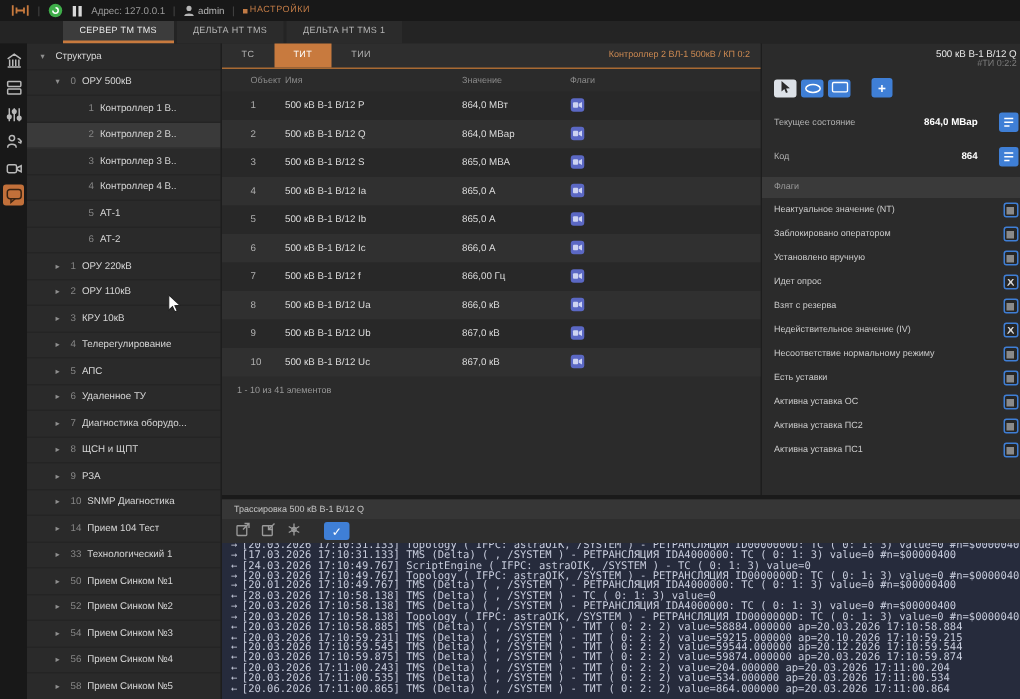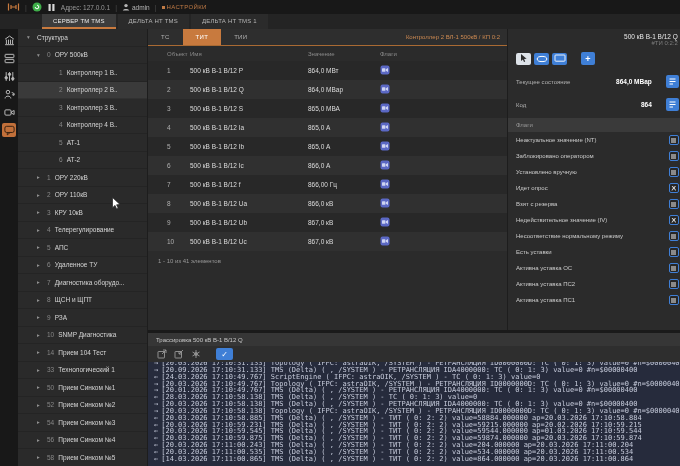--- a/index.html
+++ b/index.html
@@ -633,34 +633,34 @@
           <svg width="10" height="10" viewBox="0 0 10 10" fill="none" stroke-width="0.9">
               <path d="M5 1v8M1.5 3l7 4M8.5 3l-7 4"></path>
               <circle cx="5" cy="5" r="1.4"></circle>
             </svg>
         </span>
         <span class="t-check">✓</span>
       </div>
       <div class="console">
 
       <div class="cline partial"><span class="dir">→</span><span>[20.03.2026 17:10:31.133] Topology ( IFPC: astraOIK, /SYSTEM ) - РЕТРАНСЛЯЦИЯ ID0000000D: ТС ( 0: 1: 3) value=0 #n=$00000400</span></div>
-          <div class="cline"><span class="dir">→</span><span>[20.09.2026 17:10:31.133] TMS (Delta) ( , /SYSTEM ) - РЕТРАНСЛЯЦИЯ IDA4000000: ТС ( 0: 1: 3) value=0 #n=$00000400</span></div>
+          <div class="cline"><span class="dir">→</span><span>[17.03.2026 17:10:31.133] TMS (Delta) ( , /SYSTEM ) - РЕТРАНСЛЯЦИЯ IDA4000000: ТС ( 0: 1: 3) value=0 #n=$00000400</span></div>
           <div class="cline"><span class="dir">←</span><span>[24.03.2026 17:10:49.767] ScriptEngine ( IFPC: astraOIK, /SYSTEM ) - ТС ( 0: 1: 3) value=0</span></div>
           <div class="cline"><span class="dir">→</span><span>[20.03.2026 17:10:49.767] Topology ( IFPC: astraOIK, /SYSTEM ) - РЕТРАНСЛЯЦИЯ ID0000000D: ТС ( 0: 1: 3) value=0 #n=$00000400</span></div>
           <div class="cline"><span class="dir">→</span><span>[20.01.2026 17:10:49.767] TMS (Delta) ( , /SYSTEM ) - РЕТРАНСЛЯЦИЯ IDA4000000: ТС ( 0: 1: 3) value=0 #n=$00000400</span></div>
           <div class="cline"><span class="dir">←</span><span>[28.03.2026 17:10:58.138] TMS (Delta) ( , /SYSTEM ) - ТС ( 0: 1: 3) value=0</span></div>
           <div class="cline"><span class="dir">→</span><span>[20.03.2026 17:10:58.138] TMS (Delta) ( , /SYSTEM ) - РЕТРАНСЛЯЦИЯ IDA4000000: ТС ( 0: 1: 3) value=0 #n=$00000400</span></div>
           <div class="cline"><span class="dir">→</span><span>[20.03.2026 17:10:58.138] Topology ( IFPC: astraOIK, /SYSTEM ) - РЕТРАНСЛЯЦИЯ ID0000000D: ТС ( 0: 1: 3) value=0 #n=$00000400</span></div>
           <div class="cline"><span class="dir">←</span><span>[20.03.2026 17:10:58.885] TMS (Delta) ( , /SYSTEM ) - ТИТ ( 0: 2: 2) value=58884.000000 ap=20.03.2026 17:10:58.884</span></div>
-          <div class="cline"><span class="dir">←</span><span>[20.03.2026 17:10:59.231] TMS (Delta) ( , /SYSTEM ) - ТИТ ( 0: 2: 2) value=59215.000000 ap=20.02.2026 17:10:59.215</span></div>
-          <div class="cline"><span class="dir">←</span><span>[20.03.2026 17:10:59.545] TMS (Delta) ( , /SYSTEM ) - ТИТ ( 0: 2: 2) value=59544.000000 ap=01.03.2026 17:10:59.544</span></div>
+          <div class="cline"><span class="dir">←</span><span>[20.03.2026 17:10:59.231] TMS (Delta) ( , /SYSTEM ) - ТИТ ( 0: 2: 2) value=59215.000000 ap=20.10.2026 17:10:59.215</span></div>
+          <div class="cline"><span class="dir">←</span><span>[20.03.2026 17:10:59.545] TMS (Delta) ( , /SYSTEM ) - ТИТ ( 0: 2: 2) value=59544.000000 ap=20.12.2026 17:10:59.544</span></div>
           <div class="cline"><span class="dir">←</span><span>[20.03.2026 17:10:59.875] TMS (Delta) ( , /SYSTEM ) - ТИТ ( 0: 2: 2) value=59874.000000 ap=20.03.2026 17:10:59.874</span></div>
           <div class="cline"><span class="dir">←</span><span>[20.03.2026 17:11:00.243] TMS (Delta) ( , /SYSTEM ) - ТИТ ( 0: 2: 2) value=204.000000 ap=20.03.2026 17:11:00.204</span></div>
           <div class="cline"><span class="dir">←</span><span>[20.03.2026 17:11:00.535] TMS (Delta) ( , /SYSTEM ) - ТИТ ( 0: 2: 2) value=534.000000 ap=20.03.2026 17:11:00.534</span></div>
-          <div class="cline"><span class="dir">←</span><span>[14.03.2026 17:11:00.865] TMS (Delta) ( , /SYSTEM ) - ТИТ ( 0: 2: 2) value=864.000000 ap=20.03.2026 17:11:00.864</span></div>
+          <div class="cline"><span class="dir">←</span><span>[20.06.2026 17:11:00.865] TMS (Delta) ( , /SYSTEM ) - ТИТ ( 0: 2: 2) value=864.000000 ap=20.03.2026 17:11:00.864</span></div>
         </div>
       <div style="position:absolute;"></div>
     </section>
   </div>
 </div>
 
 <span class="cursor">
   <svg width="9" height="13" viewBox="0 0 9 13">
       <path d="M0.5 0.5l0 10.2 2.5-2.3 1.6 3.5 1.6-0.7-1.6-3.4 3.4-0.3z" fill="#fff" stroke="#222" stroke-width="0.7"></path>
     </svg>

